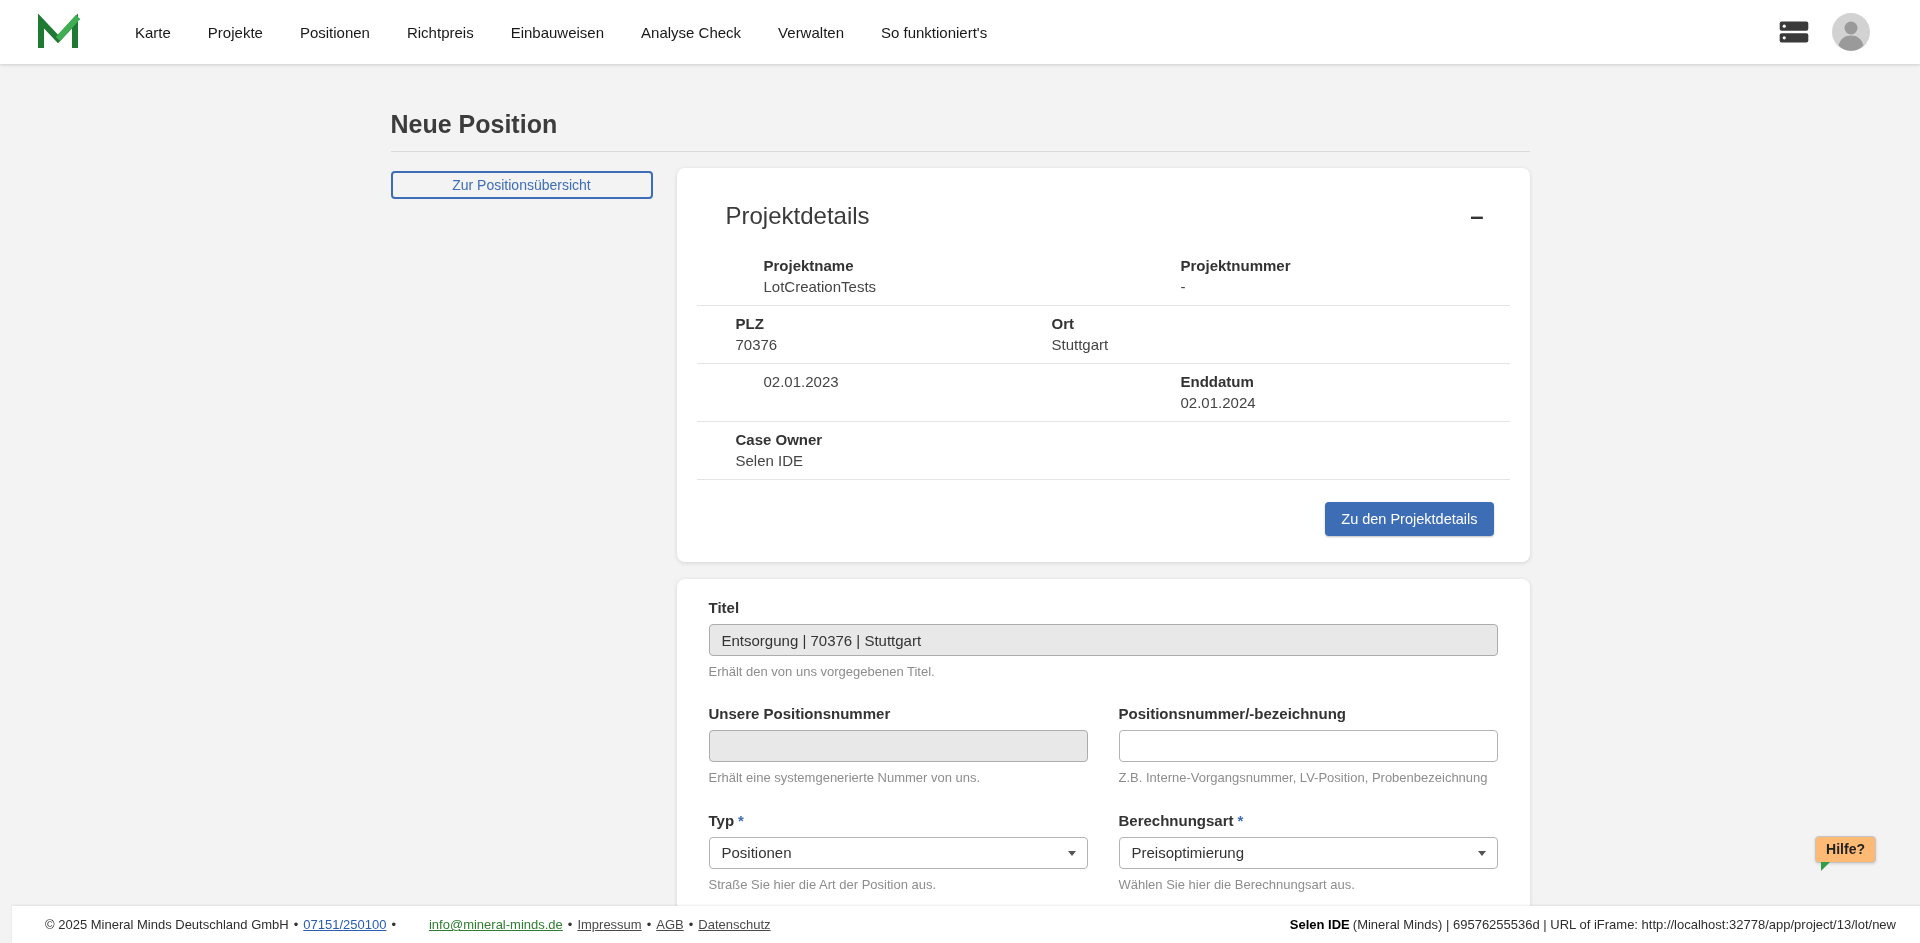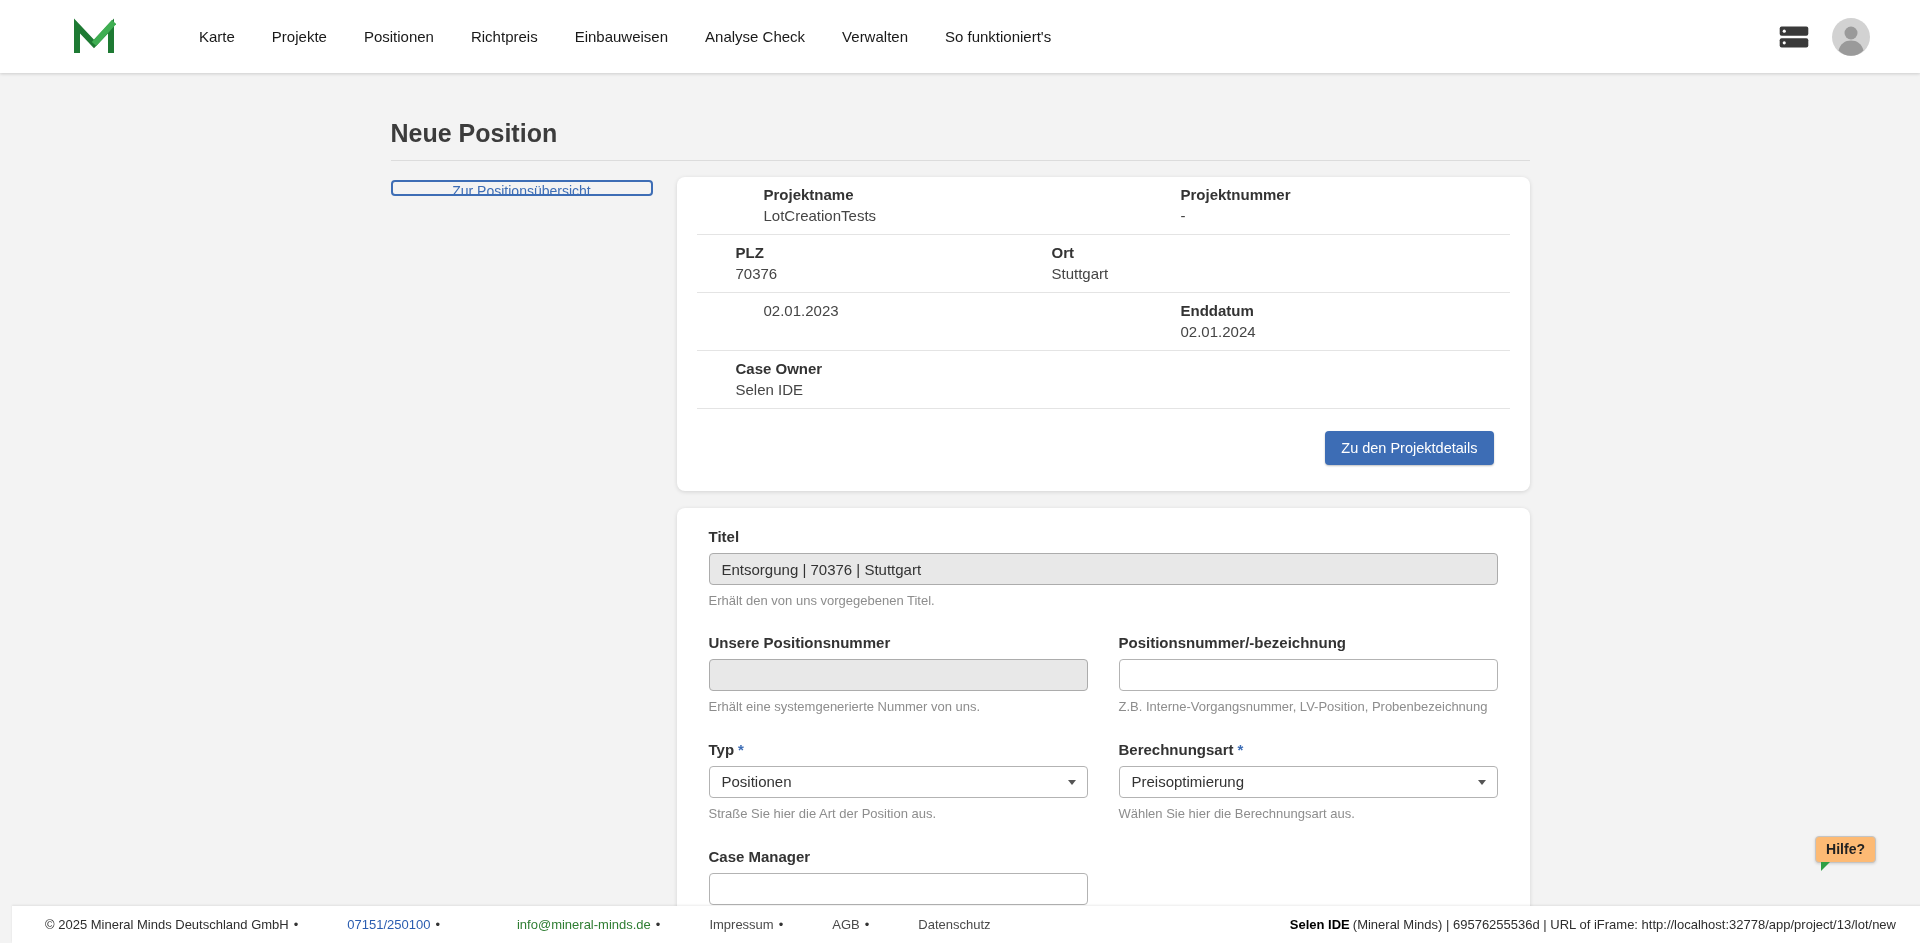--- a/index.html
+++ b/index.html
@@ -11,35 +11,35 @@
   *{box-sizing:border-box;}
   html,body{margin:0;padding:0;}
   body{
     width:1920px;height:943px;overflow:hidden;position:relative;
     background:#f3f3f3;
     font-family:"Liberation Sans",sans-serif;
     color:#333;
   }
 
   
-  .navbar{height:73px;background:#fff;display:flex;align-items:center;
-    padding:0 50px 0 72px;box-shadow:0 1px 3px rgba(0,0,0,.16);position:relative;z-index:5;gap:28px;}
+  .navbar{height:64px;background:#fff;display:flex;align-items:center;
+    padding:0 50px 0 36px;box-shadow:0 1px 3px rgba(0,0,0,.16);position:relative;z-index:5;}
   .logo{margin-right:55px;display:flex;align-items:center;cursor:pointer;}
   .nav{display:flex;gap:37px;align-items:center;}
   .nav-item{font-size:15px;font-weight:500;color:#191919;text-decoration:none;cursor:pointer;white-space:nowrap;}
   .nav-right{margin-left:auto;display:flex;align-items:center;gap:22px;}
   .icon-btn{display:flex;align-items:center;cursor:pointer;background:none;border:none;padding:0;}
 
   
   .content{width:1139px;margin:0 auto;padding-top:46px;}
   .page-title{margin:0 0 12px;font-size:25px;font-weight:700;color:#3c3c3c;}
   .title-divider{border:none;border-top:1px solid #dcdcdc;margin:0 0 16px;}
   .layout{display:flex;}
   .left-col{width:286px;flex:none;padding-top:3px;}
-  .outline-btn{width:262px;height:16px;border:2px solid var(--accent);border-radius:4px;
+  .outline-btn{width:262px;height:28px;border:2px solid var(--accent);border-radius:4px;
     background:transparent;color:var(--accent);font-size:14px;cursor:pointer;font-family:inherit;}
   .right-col{flex:1;min-width:0;}
 
   .card{background:#fff;border-radius:8px;box-shadow:0 1px 4px rgba(0,0,0,.13);}
 
   
   .project-card{padding-bottom:26px;}
   .card-header{display:flex;align-items:center;justify-content:space-between;padding:34px 46px 18px 49px;}
   .card-title{margin:0;font-size:24px;font-weight:400;color:#3a3a3a;}
   .collapse-btn{border:none;background:none;font-size:24px;font-weight:600;color:#333;cursor:pointer;line-height:1;padding:0;}
@@ -72,21 +72,21 @@
   .help-bubble{position:fixed;right:44px;bottom:80px;background:#fdba74;border:1px solid #c4c4c4;border-radius:4px;
     padding:4px 10px 5px;font-size:14px;font-weight:700;color:#222;box-shadow:0 1px 3px rgba(0,0,0,.15);z-index:20;cursor:pointer;}
   .help-tail{position:absolute;left:5px;bottom:-9px;width:0;height:0;
     border-top:9px solid var(--help-green);border-right:9px solid transparent;}
 
   
   .footer{position:fixed;left:12px;bottom:0;width:100%;height:37px;background:#fff;z-index:15;
     display:flex;align-items:center;justify-content:space-between;padding:0 36px 0 33px;
     font-size:13px;color:#2e2e2e;box-shadow:0 -1px 2px rgba(0,0,0,.08);}
   .footer-left,.footer-right{display:flex;align-items:center;white-space:nowrap;}
-  .flink{cursor:pointer;margin-left:44px;}
+  .flink{text-decoration:underline;cursor:pointer;}
   .flink.blue{color:var(--link-blue);}
   .flink.green{color:var(--link-green);padding-left:28px;}
   .flink.gray{color:#4a4a4a;}
   .sep{margin:0 5px;color:#333;}
   .bold{font-weight:700;color:#000;margin-right:3px;}
 </style>
 </head>
 <body>
 
 <header class="navbar">
@@ -130,20 +130,24 @@
   <hr class="title-divider">
 
   <div class="layout">
     <div class="left-col">
       <button class="outline-btn">Zur Positionsübersicht</button>
     </div>
 
     <div class="right-col">
 
       <section class="card project-card">
+        <div class="card-header">
+          <h2 class="card-title">Projektdetails</h2>
+          <button class="collapse-btn">–</button>
+        </div>
         <div class="detail-rows">
           <div class="drow">
             <div class="span2">
               <div class="dlabel">Projektname</div>
               <div class="dvalue">LotCreationTests</div>
             </div>
             <div class="col3">
               <div class="dlabel">Projektnummer</div>
               <div class="dvalue">-</div>
             </div>

